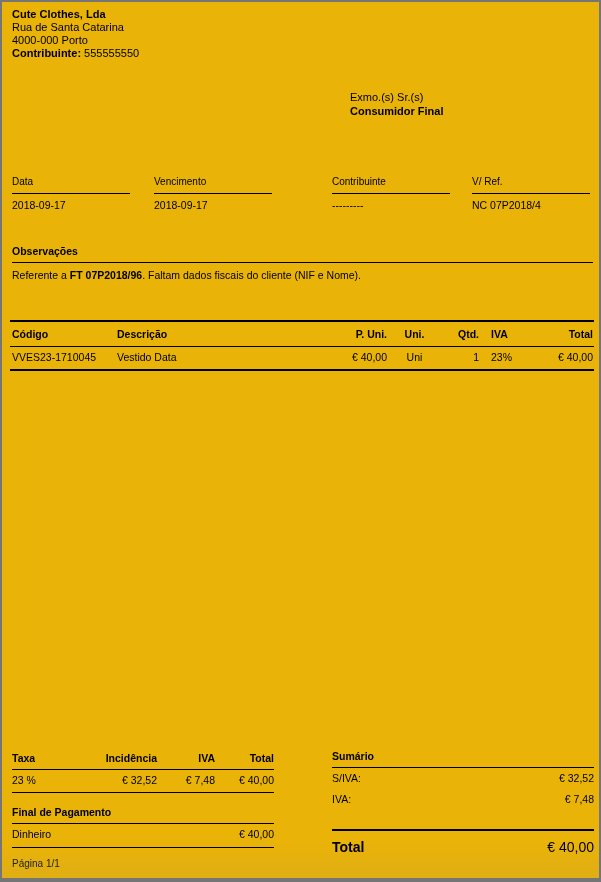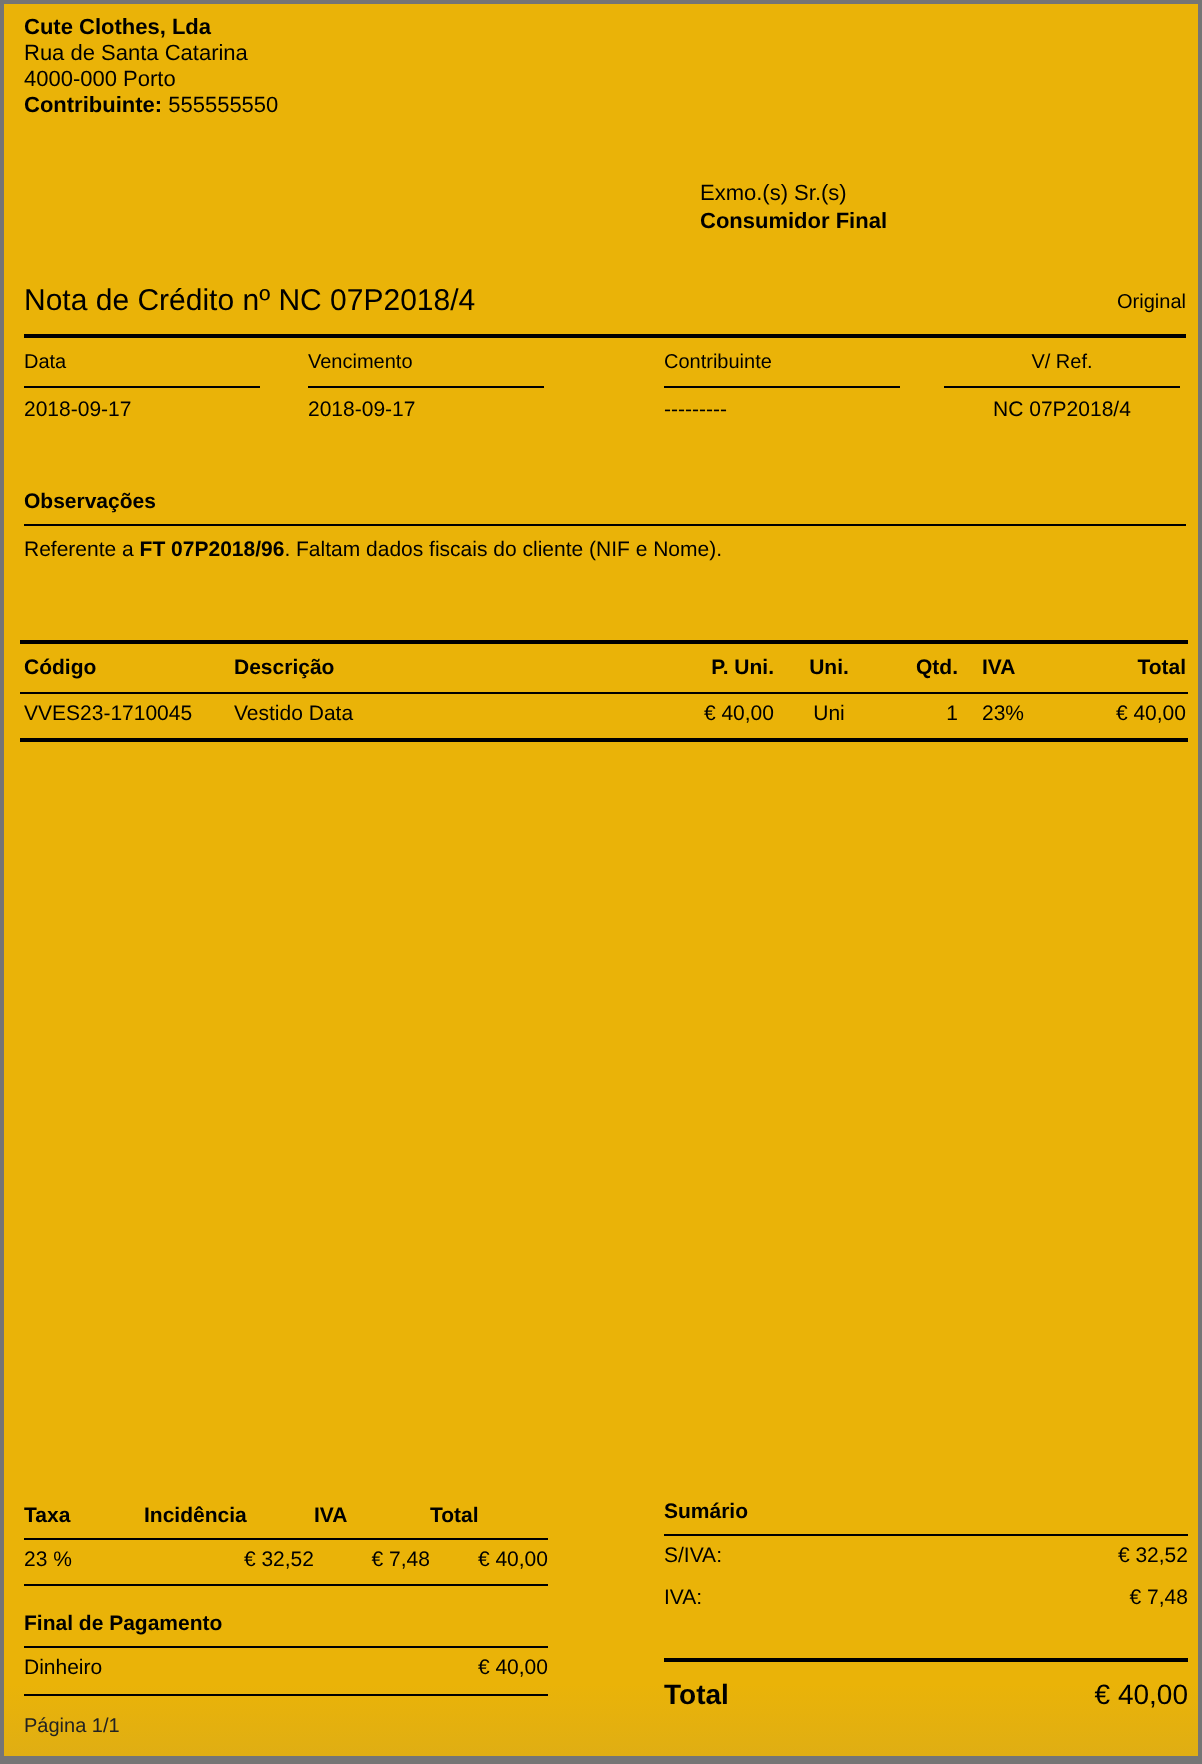--- a/index.html
+++ b/index.html
@@ -40,21 +40,21 @@
     border-bottom: 2px solid #000; padding-bottom: 6px;
   }
   .doc-title { font-size: 15px; font-weight: normal; }
   .copy-type { font-size: 10px; padding-bottom: 2px; }
 
   
   .meta-row { position: absolute; left: 10px; top: 174px; width: 581px; height: 40px; }
   .meta-field { position: absolute; width: 118px; top: 0; }
   .meta-field .label { font-size: 10px; padding-bottom: 4px; border-bottom: 1px solid #000; }
   .meta-field .value { font-size: 10.5px; margin-top: 5px; }
-  .mf-0 { left: 0; } .mf-1 { left: 142px; } .mf-2 { left: 320px; } .mf-3 { left: 460px; text-align: center; }
+  .mf-0 { left: 0; } .mf-1 { left: 142px; } .mf-2 { left: 320px; } .mf-3 { left: 460px; }
 
   
   .observations { position: absolute; left: 10px; top: 243px; width: 581px; }
   .observations .heading { font-weight: bold; font-size: 10.5px; padding-bottom: 4px; border-bottom: 1px solid #000; }
   .observations .text { margin-top: 6px; font-size: 10.5px; }
   .observations .ref { font-weight: bold; }
 
   
   .items-table {
     position: absolute; left: 8px; top: 318px; width: 584px;
@@ -70,21 +70,21 @@
   .col-desc { width: 180px; }
   .col-punit { width: 90px; text-align: right !important; }
   .col-unit { width: 55px; text-align: center !important; }
   .col-qtd { width: 37px; text-align: right !important; }
   .col-iva { width: 53px; padding-left: 12px !important; }
   .col-total { width: 62px; text-align: right !important; padding-right: 1px !important; }
 
   
   .bottom-left { position: absolute; left: 10px; top: 748px; width: 262px; }
   .tax-table { width: 100%; border-collapse: collapse; font-size: 10.5px; }
-  .tax-table th { font-weight: bold; text-align: left; padding: 2px 0 4px 0; border-bottom: 1px solid #000; }
+  .tax-table th { font-weight: bold; text-align: right; padding: 2px 0 4px 0; border-bottom: 1px solid #000; }
   .tax-table td { text-align: right; padding: 4px 0 5px 0; border-bottom: 1px solid #000; }
   .tax-table .c0 { text-align: left; width: 60px; }
   .tax-table .c1 { width: 85px; }
   .tax-table .c2 { width: 58px; }
   .tax-table .c3 { width: 59px; }
 
   .payment { margin-top: 13px; }
   .payment .heading { font-weight: bold; font-size: 10.5px; padding-bottom: 4px; border-bottom: 1px solid #000; }
   .payment .row { display: flex; justify-content: space-between; padding: 4px 0 5px 0; border-bottom: 1px solid #000; font-size: 10.5px; }
 
@@ -118,24 +118,20 @@
     <div>Rua de Santa Catarina</div>
     <div>4000-000 Porto</div>
     <div><span class="vat-label">Contribuinte:</span><span> 555555550</span></div>
   </div>
 
   <div class="recipient">
     <div>Exmo.(s) Sr.(s)</div>
     <div class="name">Consumidor Final</div>
   </div>
 
-  <div class="title-row">
-    <div class="doc-title">Nota de Crédito nº NC 07P2018/4</div>
-    <div class="copy-type">Original</div>
-  </div>
 
   <div class="meta-row">
     <div class="meta-field mf-0">
       <div class="label">Data</div>
       <div class="value">2018-09-17</div>
     </div>
     <div class="meta-field mf-1">
       <div class="label">Vencimento</div>
       <div class="value">2018-09-17</div>
     </div>

